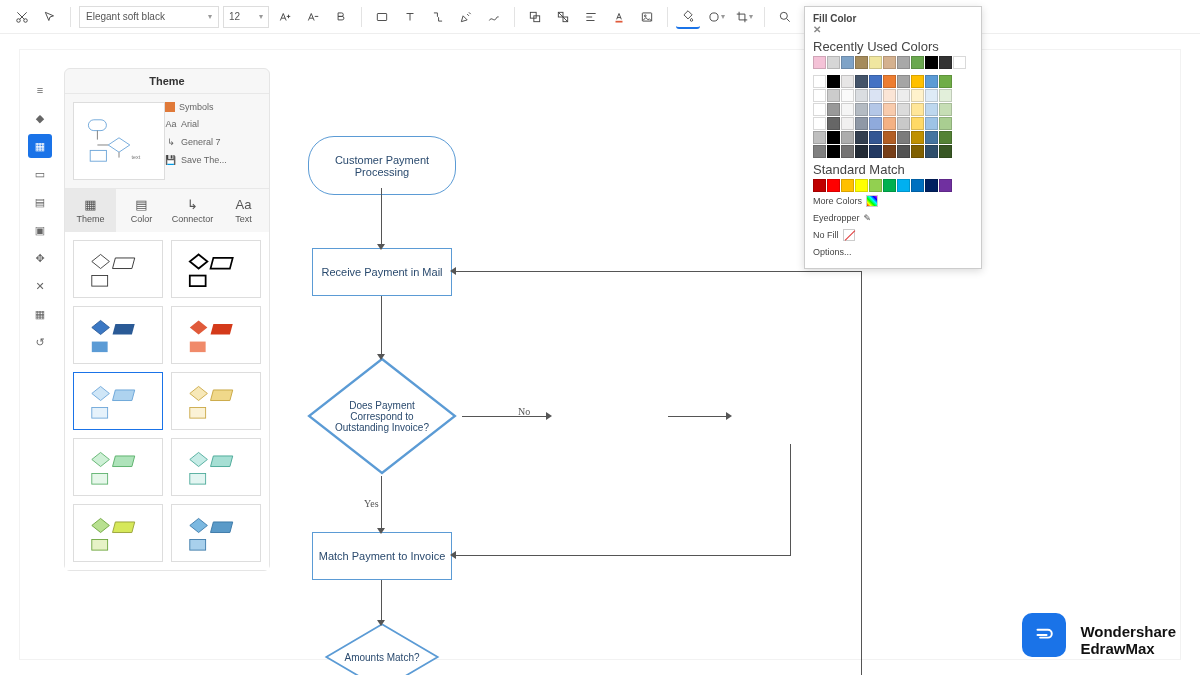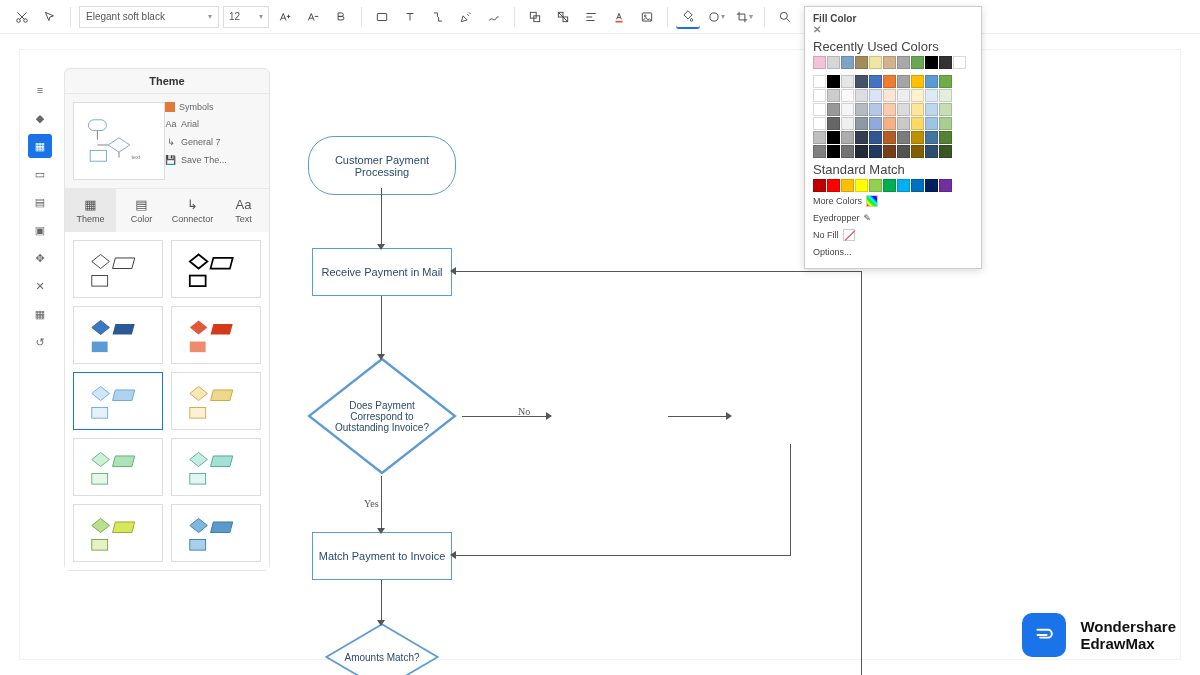--- a/index.html
+++ b/index.html
@@ -56,21 +56,21 @@
 .cp-title { display:flex; justify-content:center; font-size: 10px; margin-bottom: 4px; font-weight:600;flex-direction:column; }
 .cp-close { cursor:pointer; color:#888; }
 .cp-section { font-size: 13px; color: #444; margin: 4px 0 2px; }
 .swatch-row { display: flex; gap: 1px; flex-wrap: wrap; }
 .sw { width: 13px; height: 13px; border: 1px solid rgba(0,0,0,.15); cursor:pointer; }
 .cp-grid { display:grid; grid-template-columns: repeat(10, 13px); gap:1px; margin-bottom:4px; }
 .cp-link { padding: 3px 0; cursor:pointer; display:flex; align-items:center; gap:4px; }
 .cp-link .mini { width:12px; height:12px; border:1px solid #ccc; display:inline-block; }
 
 
-.brand { position: absolute; right: 24px; bottom: 18px; display: flex; align-items: center; gap: 14px; z-index: 50; }
+.brand { position: absolute; right: 24px; bottom: 18px; display: flex; align-items: flex-end; gap: 14px; z-index: 50; }
 .brand-logo { width: 44px; height: 44px; background: #1a73e8; border-radius: 10px; display:flex; align-items:center; justify-content:center; }
 .brand-logo svg { stroke:#fff; fill:none; stroke-width:3; width:26px; height:26px; }
 .brand-text { line-height:1.15; }
 .brand-text .l1 { font-size: 15px; font-weight:600; color:#111; }
 .brand-text .l2 { font-size: 15px; font-weight:600; color:#111; }
 
 
 .mini-thumb { width: 80%; height: 80%; }
 </style>
 </head>

